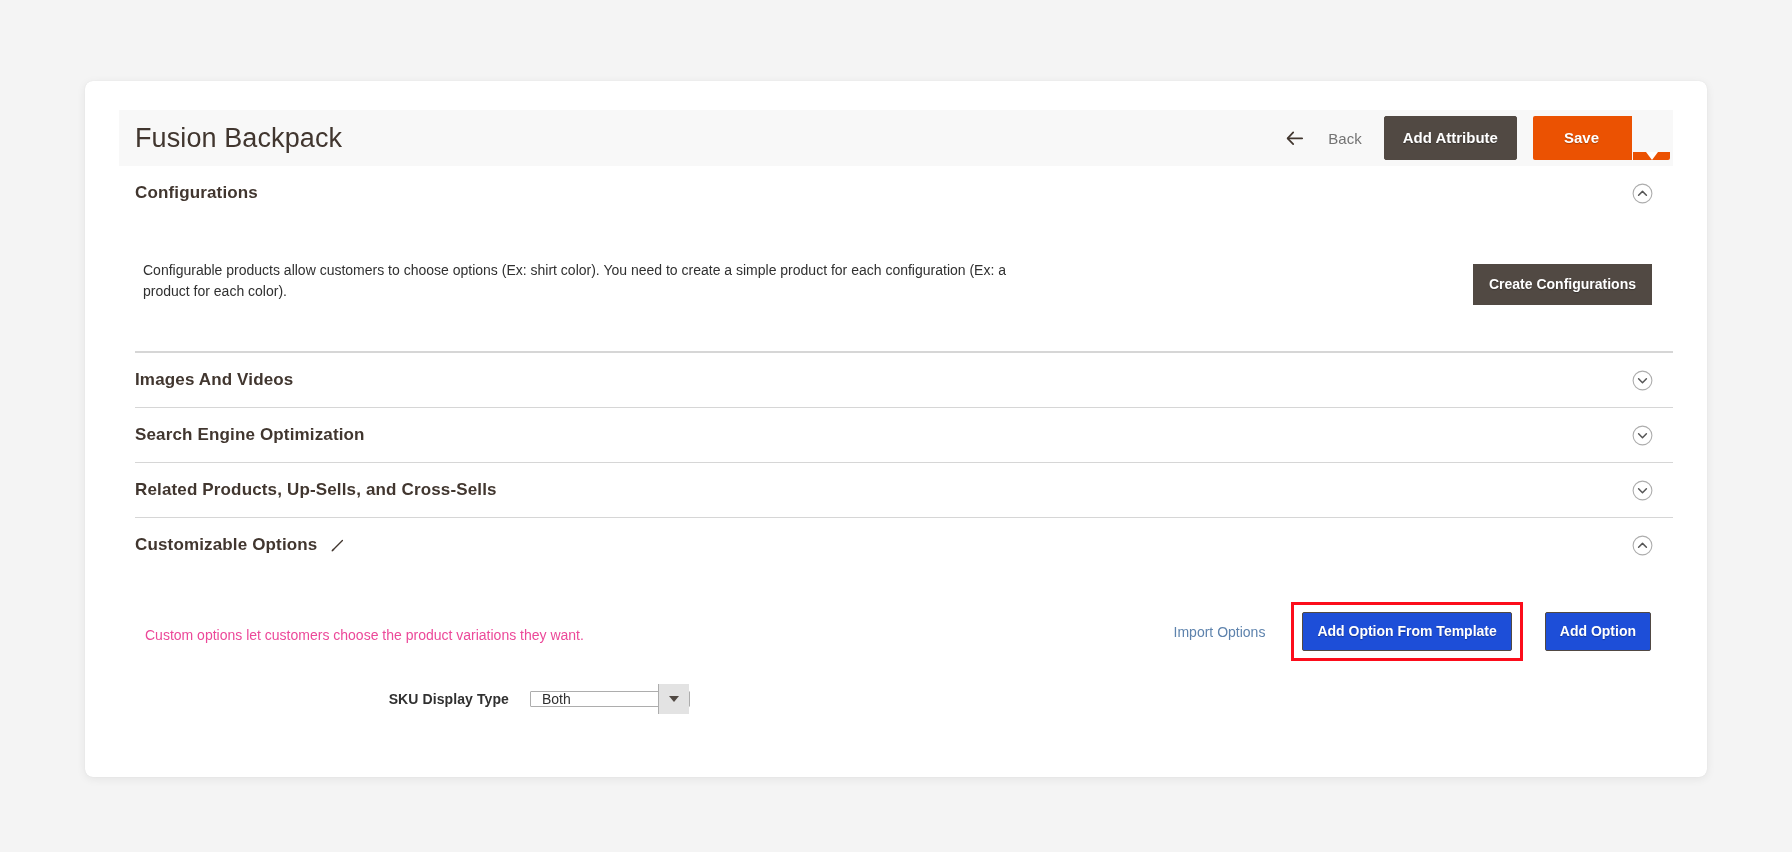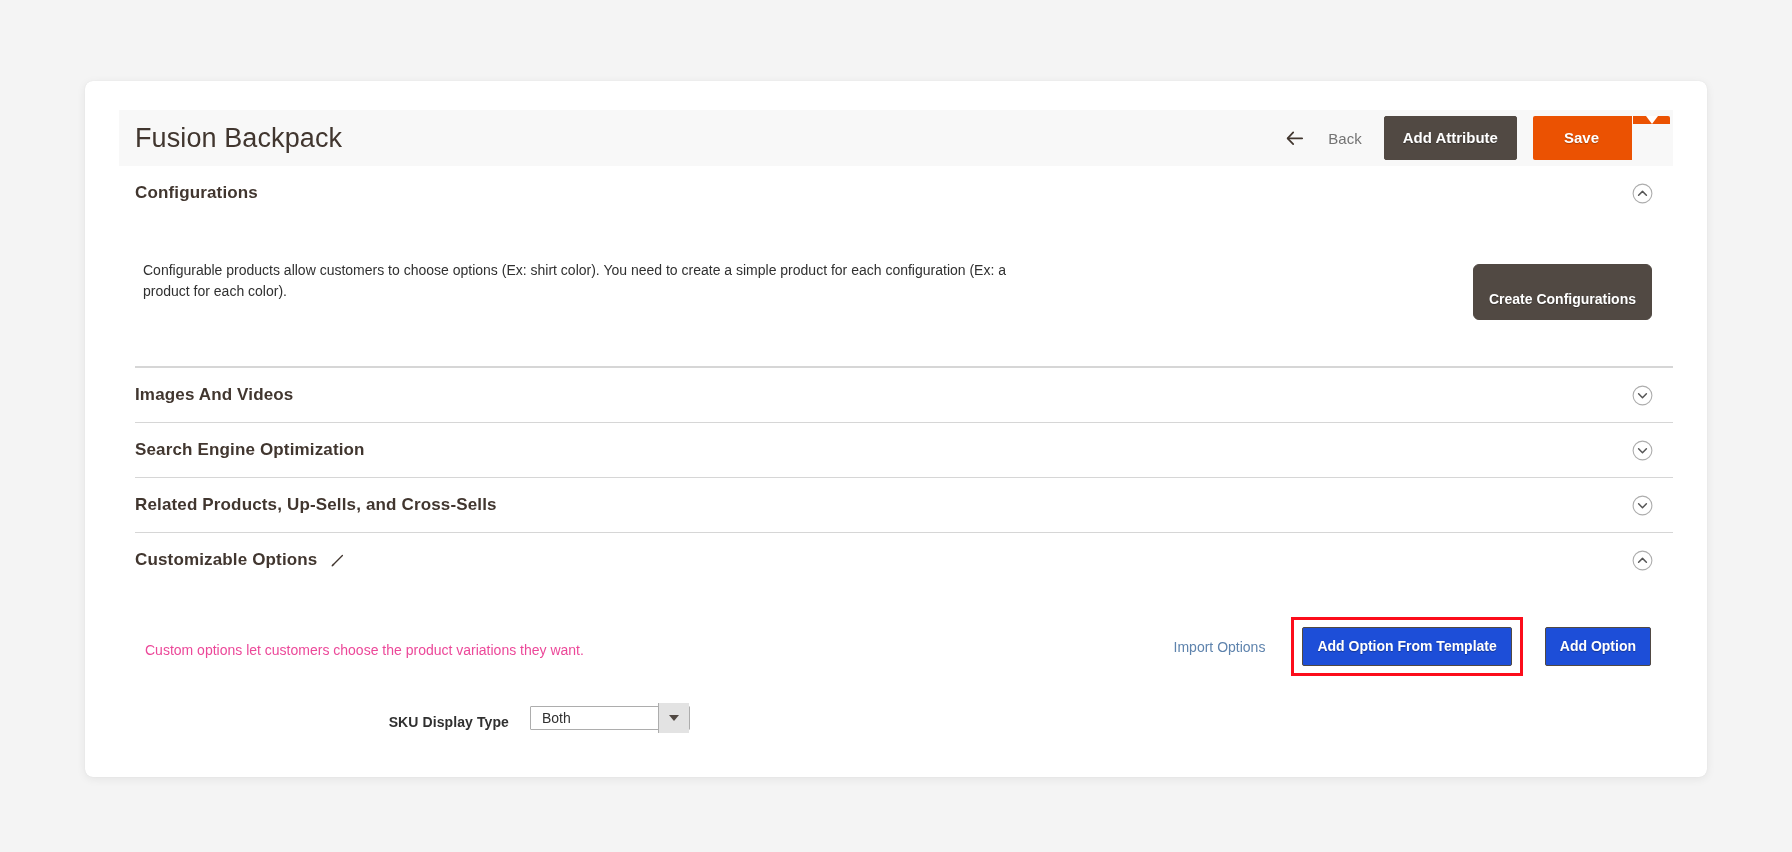--- a/index.html
+++ b/index.html
@@ -88,21 +88,21 @@
     color: #ffffff;
     border-color: #514943;
     padding: 12px 17px 13px;
     border-radius: 2px;
     text-shadow: 0 1px 1px rgba(0,0,0,0.35);
   }
   .btn-add-attribute { margin-right: 16px; padding: 13px 18px 14px; }
 
   .save-split {
     display: flex;
-    align-items: flex-start;
+    align-items: flex-end;
     border-radius: 2px;
     overflow: hidden;
   }
   .btn-save {
     background: #eb5202;
     color: #ffffff;
     border: none;
     padding: 13px 33px 14px 31px;
     font-size: 15px;
     font-weight: bold;
@@ -180,22 +180,22 @@
     font-size: 14px;
     line-height: 1.53;
     color: #303030;
     max-width: 880px;
     padding-top: 2px;
   }
   .btn-create-config {
     background: #514943;
     color: #fff;
     border: 1px solid #514943;
-    border-radius: 6px;
-    padding: 26px 15px 12px;
+    border-radius: 0;
+    padding: 11px 15px 12px;
     font-size: 14px;
     font-weight: bold;
     text-shadow: 0 1px 1px rgba(0,0,0,0.32);
     cursor: pointer;
     font-family: "Liberation Sans", sans-serif;
     white-space: nowrap;
     margin-top: 6px;
     margin-right: 5px;
   }
 
@@ -261,21 +261,21 @@
     font-weight: 600;
     color: #303030;
     width: 145px;
     text-align: right;
     padding-right: 21px;
     letter-spacing: 0.1px;
   }
   .select-wrap {
     position: relative;
     width: 160px;
-    height: 24px;
+    height: 16px;
     border: 1px solid #adadad;
     background: #fff;
     display: flex;
     align-items: center;
     border-radius: 1px;
     cursor: pointer;
   }
   .select-value {
     font-size: 14px;
     color: #303030;

